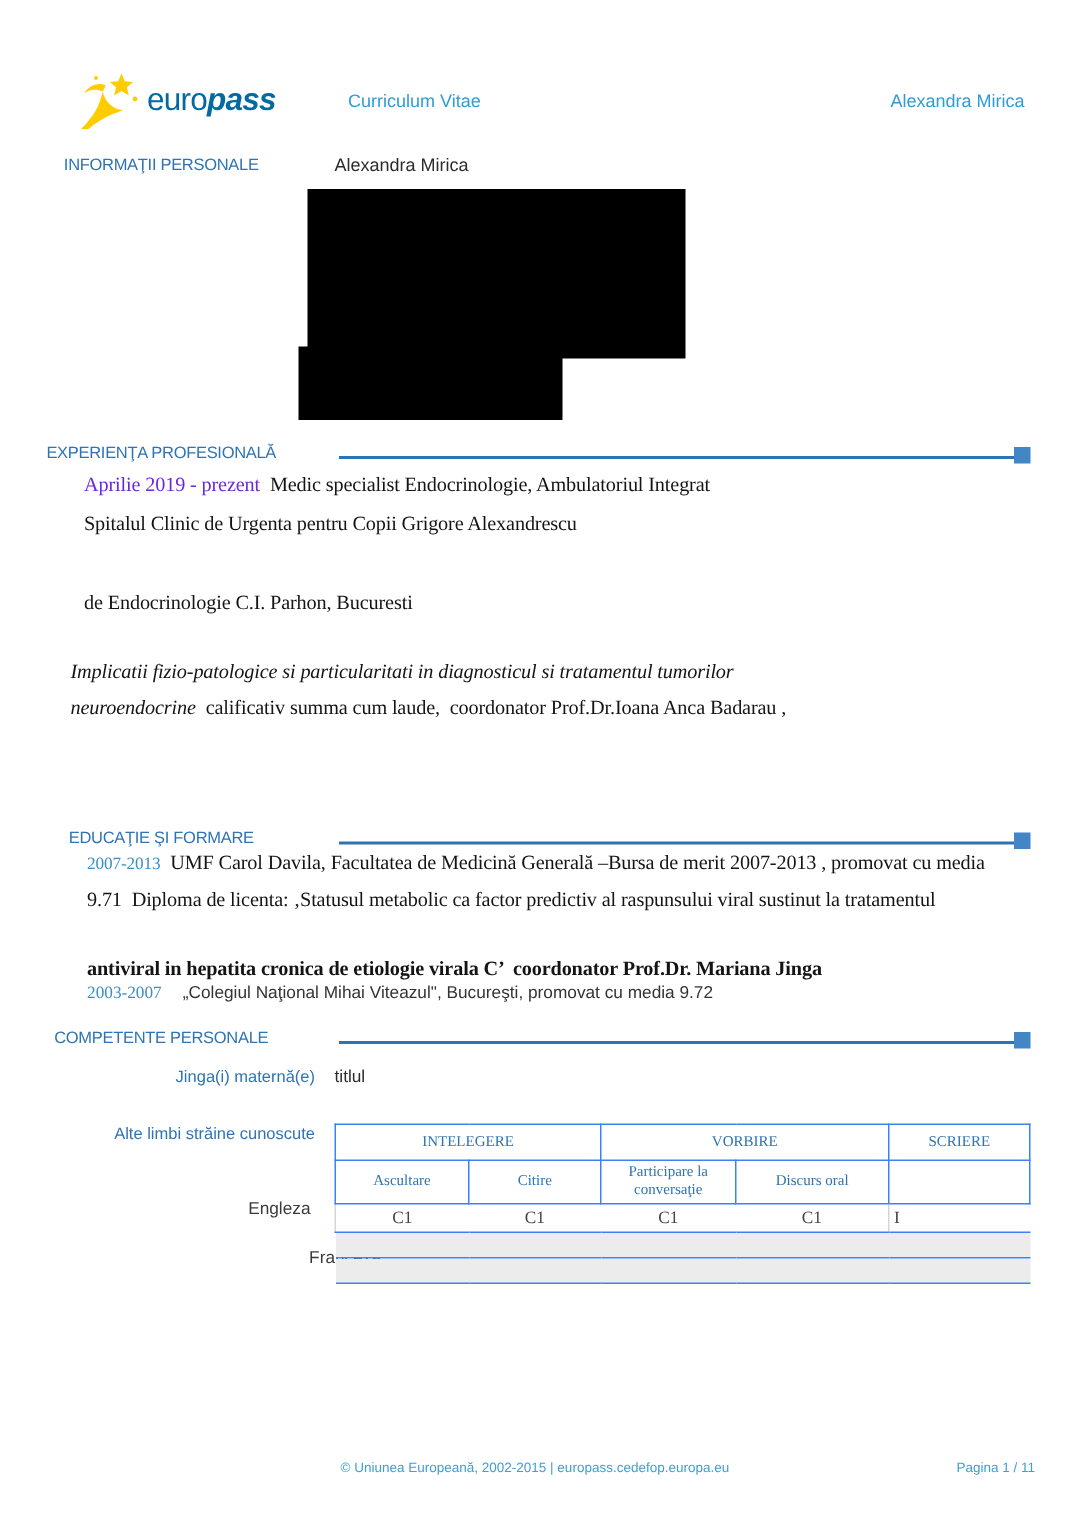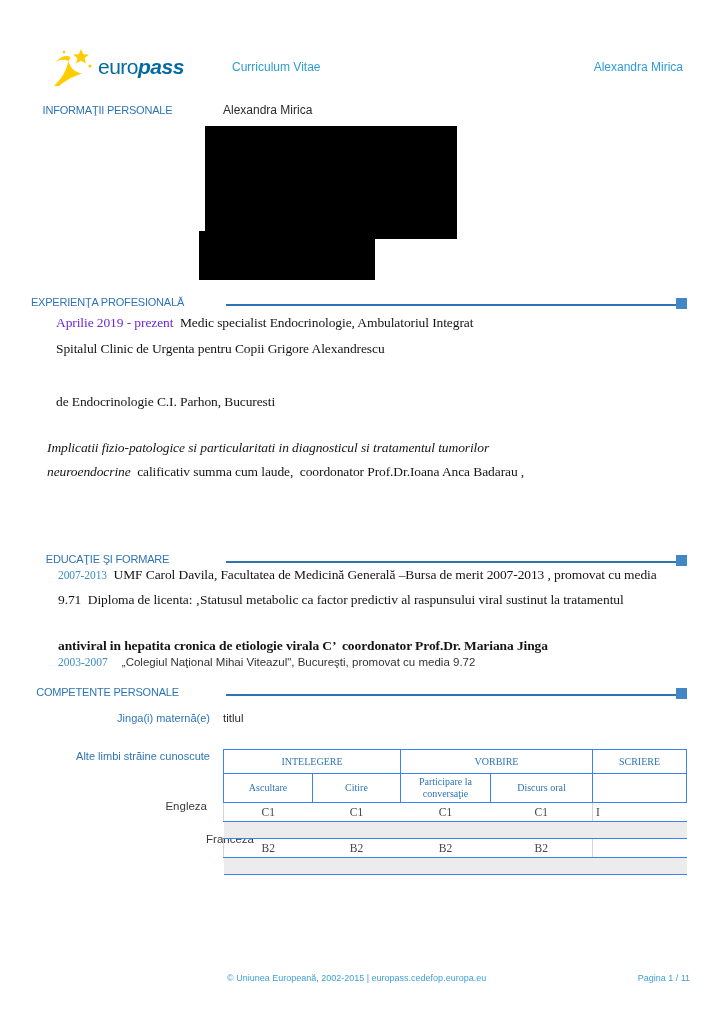--- a/index.html
+++ b/index.html
@@ -144,27 +144,20 @@
     <tr class="val">
       <td class="cell-edge">C1</td>
       <td>C1</td>
       <td>C1</td>
       <td>C1</td>
       <td class="left-align">I</td>
     </tr>
     <tr class="gray">
           <td colspan="5"></td>
         </tr>
-    <tr class="val">
-      <td class="cell-edge">B2</td>
-      <td>B2</td>
-      <td>B2</td>
-      <td>B2</td>
-      <td class="left-align"></td>
-    </tr>
     <tr class="gray">
           <td colspan="5"></td>
         </tr>
   </tbody>
     </table>
 
   <div class="footer-copy">© Uniunea Europeană, 2002-2015 | europass.cedefop.europa.eu</div>
   <div class="footer-page">Pagina 1 / 11</div>
 
 </div>

